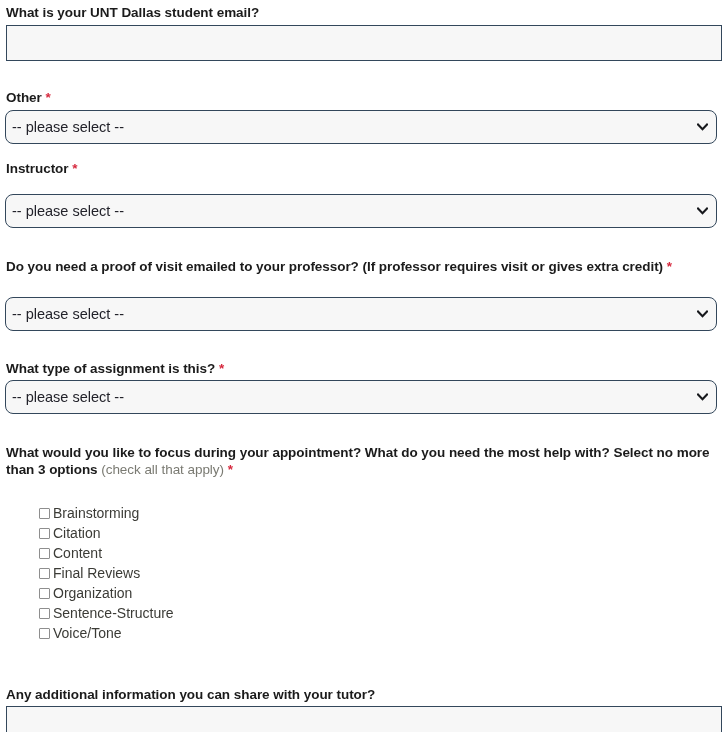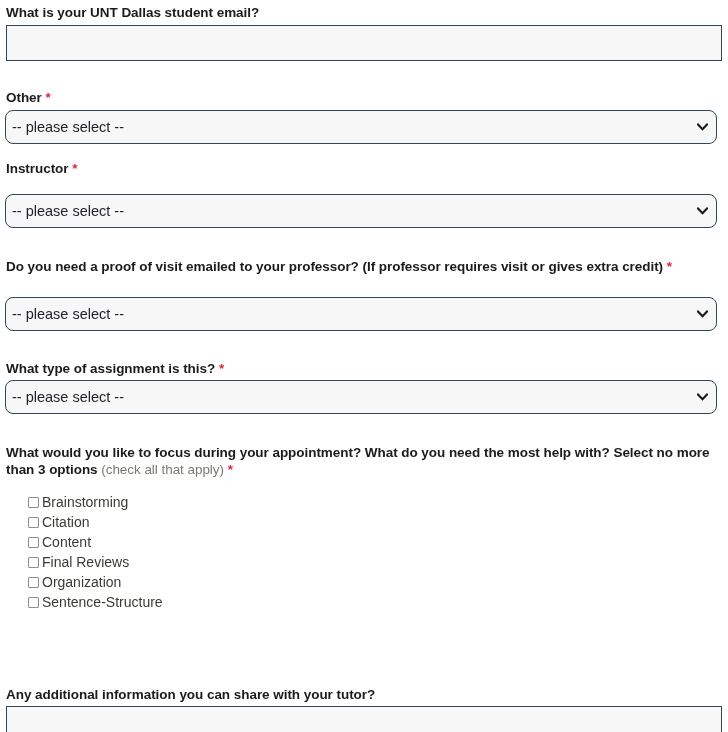--- a/index.html
+++ b/index.html
@@ -109,21 +109,21 @@
     width: 14px;
     display: flex;
     align-items: center;
     justify-content: center;
     pointer-events: none;
   }
   .select-arrow svg { display: block; }
 
   
   .checkbox-list {
-    margin: 4px;
+    margin: 15px;
     padding: 0 0 0 24px;
     list-style: none;
   }
   .checkbox-row {
     display: flex;
     align-items: center;
     height: 20px;
     margin: 0;
     padding: 0;
   }
@@ -270,20 +270,24 @@
         <label class="cb-label" for="focus-cb-3">Final Reviews</label>
       </li>
       <li class="checkbox-row">
         <input type="checkbox" class="cb-input" id="focus-cb-5" style="">
         <label class="cb-label" for="focus-cb-5">Organization</label>
       </li>
       <li class="checkbox-row">
         <input type="checkbox" class="cb-input" id="focus-cb-6" style="">
         <label class="cb-label" for="focus-cb-6">Sentence-Structure</label>
       </li>
+      <li class="checkbox-row">
+        <input type="checkbox" class="cb-input" id="focus-cb-7" style="">
+        <label class="cb-label" for="focus-cb-7">Voice/Tone</label>
+      </li>
     </ul>
 
   <div class="field abs" style="left:0; top:686px;">
     <label class="field-label">
       <span>Any additional information you can share with your tutor?</span>
     </label>
   </div>
   <div class="abs" style="left:6px; top:706px;">
     <textarea class="text-input" rows="2" placeholder="" style=""></textarea>
   </div>

